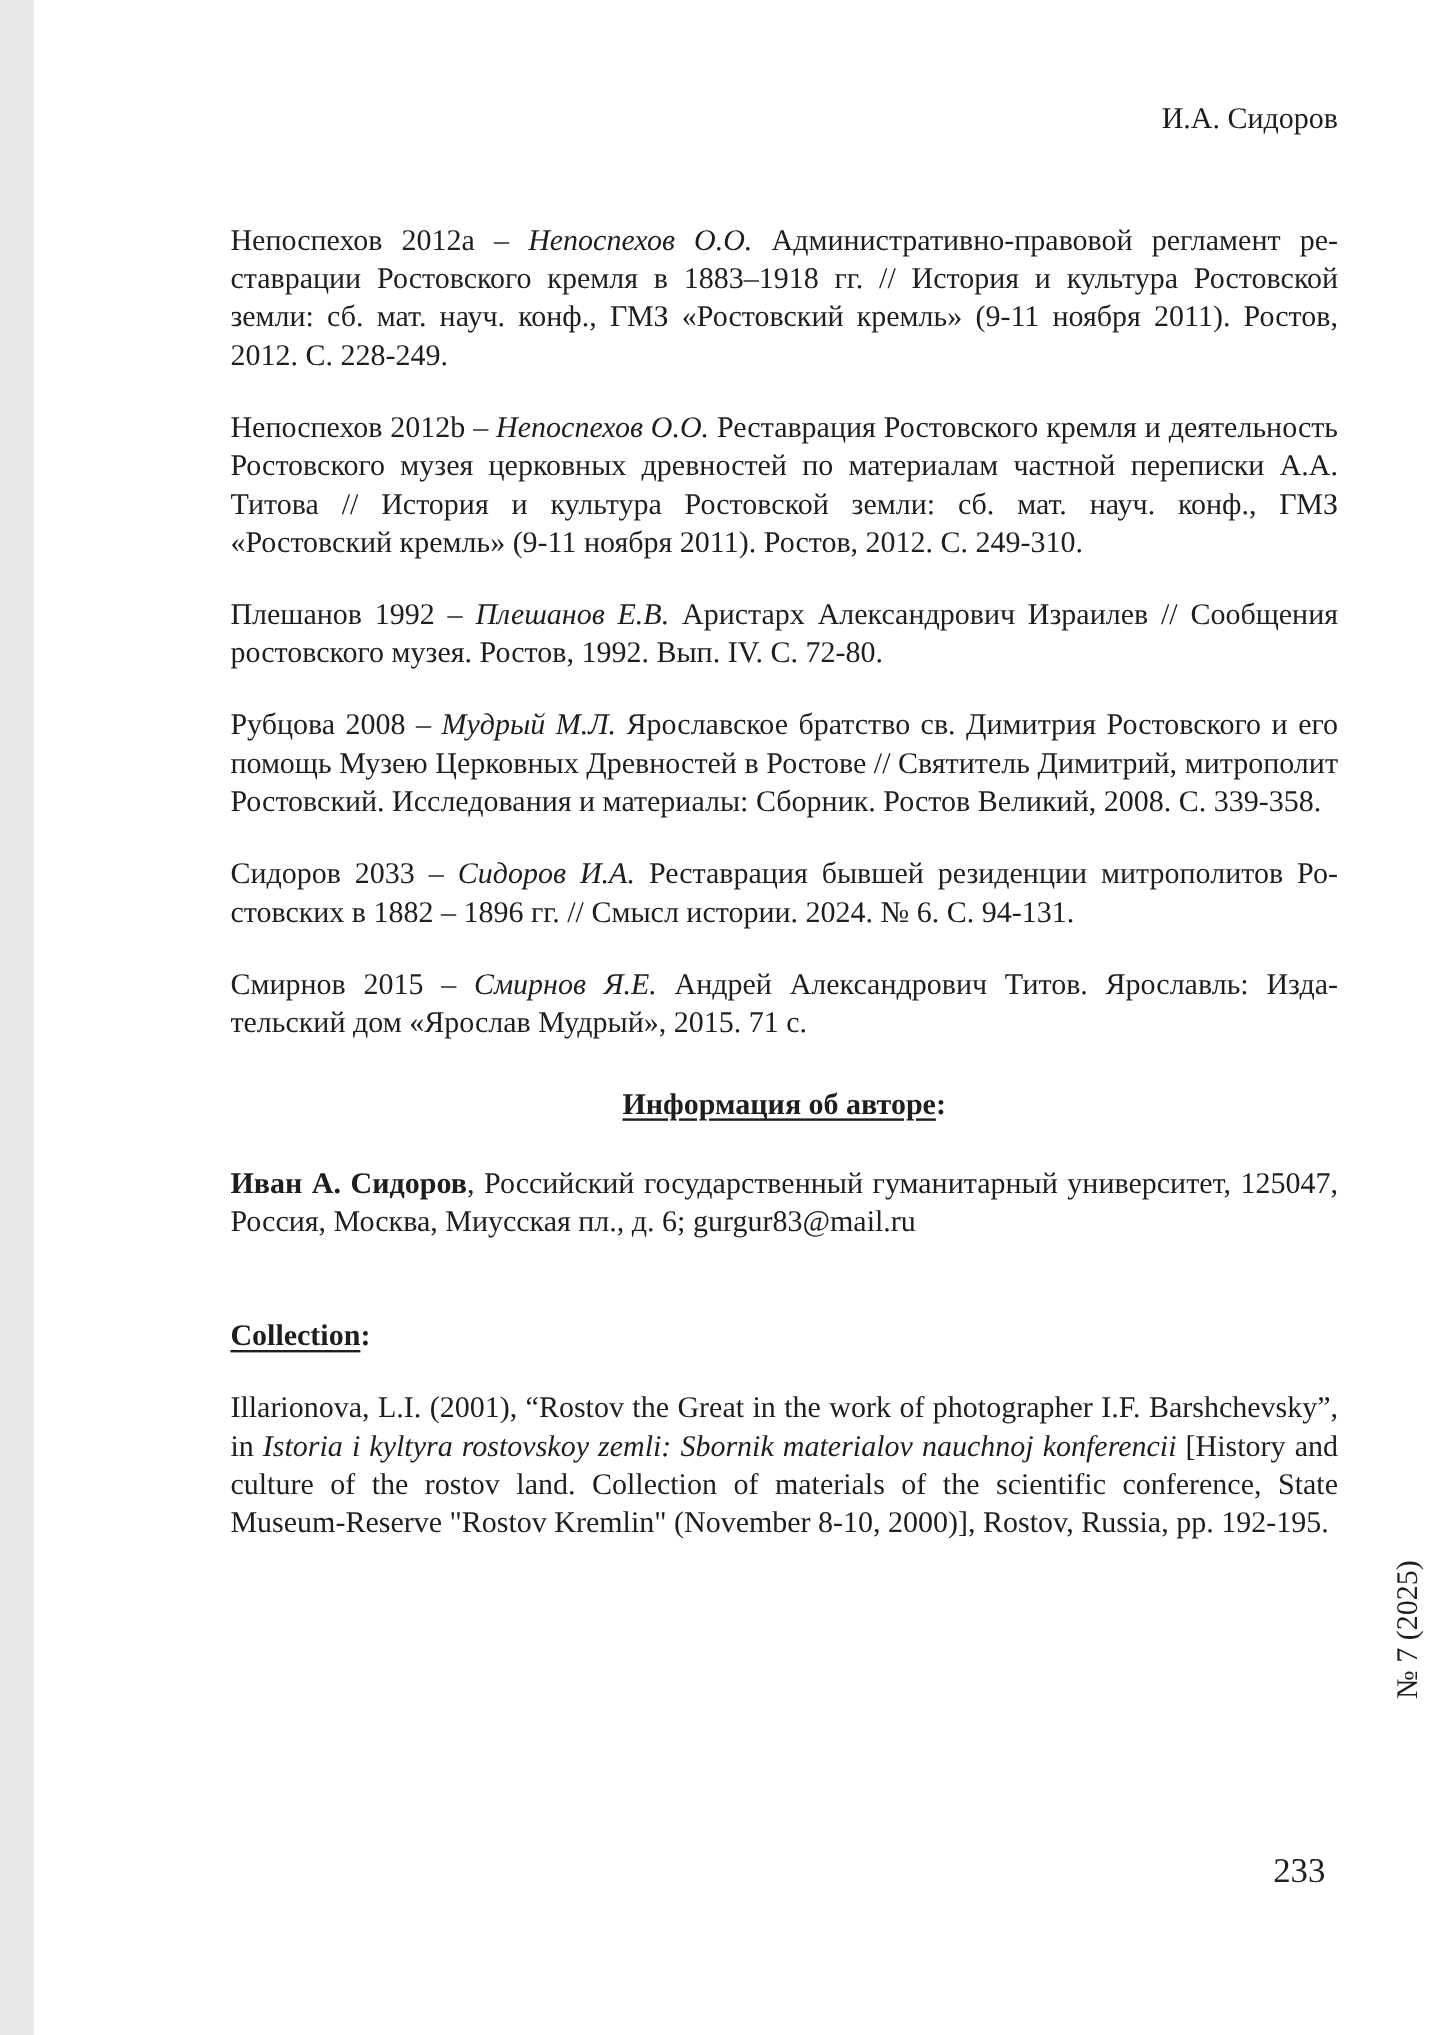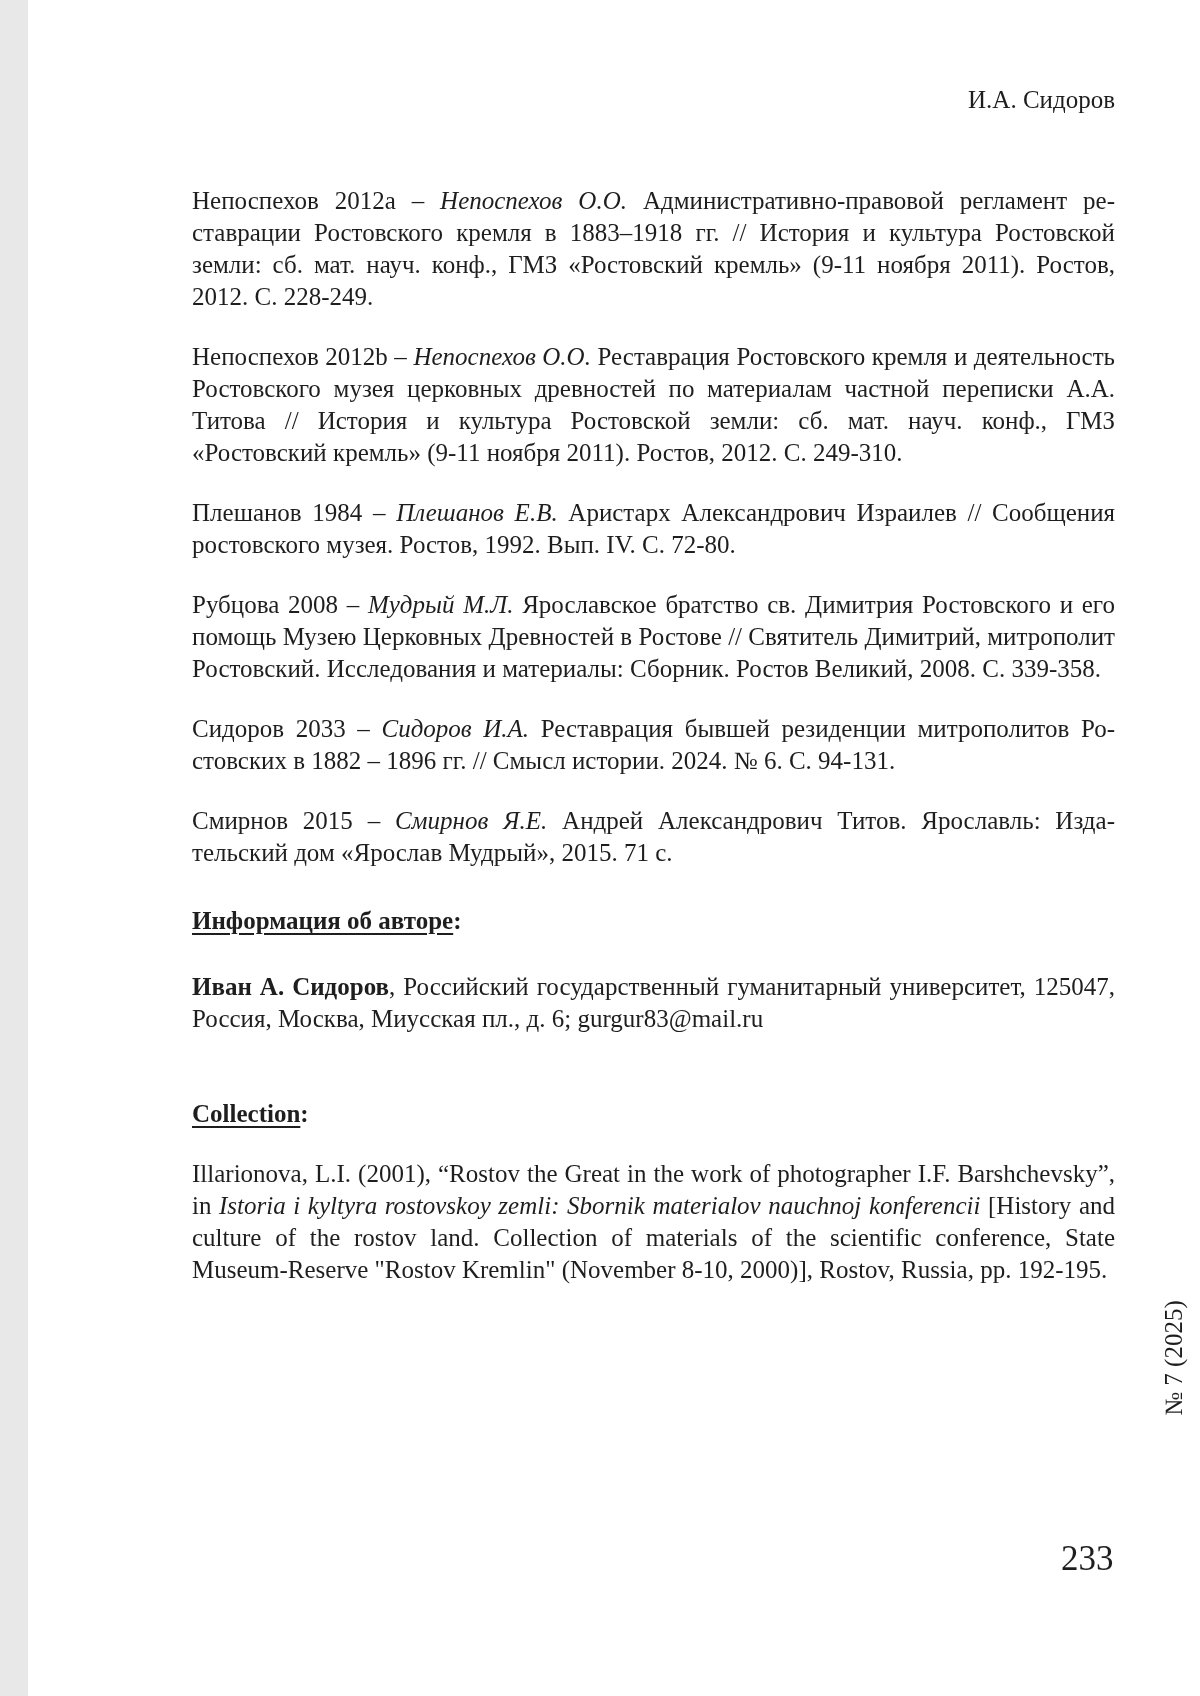--- a/index.html
+++ b/index.html
@@ -37,21 +37,21 @@
     line-height: 32px;
     text-align: justify;
     margin: 0 0 28px 0;
     -webkit-hyphens: manual;
     hyphens: manual;
   }
   .heading {
     font-weight: bold;
     text-align: left;
   }
-  .author-heading { margin-top: 36px; }
+  .author-heading { margin-top: 36px; text-align: center; }
   .author-para    { margin-top: 34px; }
   .references-heading { margin-top: 63px; }
   .it { font-style: italic; }
   .bd { font-weight: bold; }
   .ul {
     text-decoration: underline;
     text-decoration-thickness: 2px;
     text-underline-offset: 4px;
   }
   .issue-label {
@@ -59,37 +59,37 @@
     left: 1146px;
     top: 1358px;
     transform: translate(-50%, -50%) rotate(-90deg);
     font-size: 25px;
     white-space: nowrap;
   }
   .page-number {
     position: absolute;
     left: 1033px;
     top: 1542px;
-    font-size: 35px;
+    font-size: 29px;
     line-height: 34px;
   }
 </style>
 </head>
 <body>
 
 <div class="page">
 
   <div class="running-head">И.А. Сидоров</div>
 
   <div class="content">
 
     <div>
         <p class="para"><span>Непоспехов 2012a – </span><span class="it">Непоспехов О.О.</span><span> Административно-правовой регламент ре­ставрации Ростовского кремля в 1883–1918 гг. // История и культура Ростовской земли: сб. мат. науч. конф., ГМЗ «Ростовский кремль» (9-11 ноября 2011). Ростов, 2012. С. 228-249.</span></p>
         <p class="para"><span>Непоспехов 2012b – </span><span class="it">Непоспехов О.О.</span><span> Реставрация Ростовского кремля и деятель­ность Ростовского музея церковных древностей по материалам частной перепи­ски А.А. Титова // История и культура Ростовской земли: сб. мат. науч. конф., ГМЗ «Ростовский кремль» (9-11 ноября 2011). Ростов, 2012. С. 249-310.</span></p>
-        <p class="para"><span>Плешанов 1984 – </span><span class="it">Плешанов Е.В.</span><span> Аристарх Александрович Израилев // Сообще­ния ростовского музея. Ростов, 1992. Вып. IV. С. 72-80.</span></p>
+        <p class="para"><span>Плешанов 1992 – </span><span class="it">Плешанов Е.В.</span><span> Аристарх Александрович Израилев // Сообще­ния ростовского музея. Ростов, 1992. Вып. IV. С. 72-80.</span></p>
         <p class="para"><span>Рубцова 2008 – </span><span class="it">Мудрый М.Л.</span><span> Ярославское братство св. Димитрия Ростовского и его помощь Музею Церковных Древностей в Ростове // Святитель Димитрий, митрополит Ростовский. Исследования и материалы: Сборник. Ростов Великий, 2008. С. 339-358.</span></p>
         <p class="para"><span>Сидоров 2033 – </span><span class="it">Сидоров И.А.</span><span> Реставрация бывшей резиденции митрополитов Ро­стовских в 1882 – 1896 гг. // Смысл истории. 2024. № 6. С. 94-131.</span></p>
         <p class="para"><span>Смирнов 2015 – </span><span class="it">Смирнов Я.Е.</span><span> Андрей Александрович Титов. Ярославль: Изда­тельский дом «Ярослав Мудрый», 2015. 71 с.</span></p>
       </div>
 
     <p class="para heading author-heading"><span class="bd ul">Информация об авторе</span><span class="bd">:</span></p>
 
     <p class="para author-para"><span class="bd">Иван А. Сидоров</span><span>, Российский государственный гуманитарный университет, 125047, Россия, Москва, Миусская пл., д. 6; gurgur83@mail.ru</span></p>
 
     <p class="para heading references-heading"><span class="bd ul">Collection</span><span class="bd">:</span></p>

